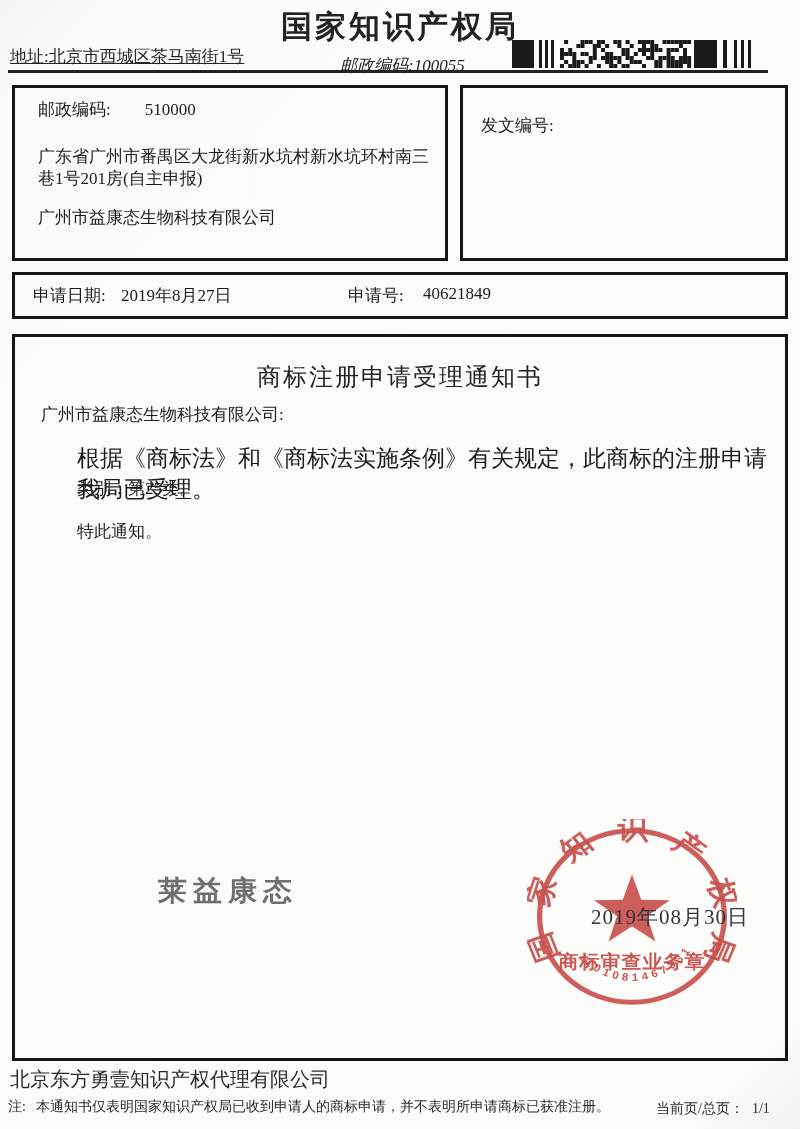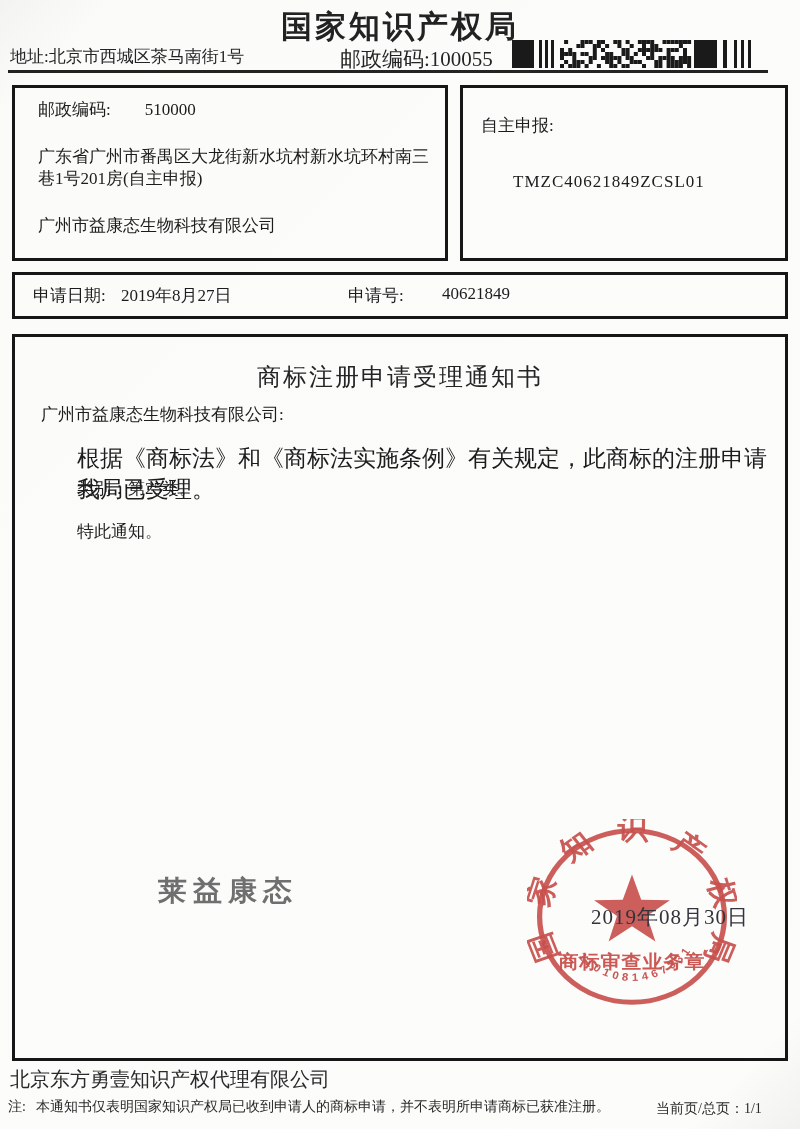--- a/index.html
+++ b/index.html
@@ -10,44 +10,44 @@
   }
   .page {
     position:relative; width:800px; height:1129px; overflow:hidden;
     background:linear-gradient(135deg,#f3f3f2 0%,#fbfbfa 6%,#fcfcfb 94%,#f1f1f0 100%);
     color:#1c1c1c;
   }
   .doc-title {
     position:absolute; top:6px; left:0; width:100%;
     text-align:center; font-size:31px; font-weight:600; letter-spacing:3px; color:#222;
   }
-  .addr-line { position:absolute; top:45px; left:10px; font-size:17px; color:#242424; }
-  .postcode-line { position:absolute; top:45px; left:340px; font-size:21px; color:#242424; }
+  .addr-line { position:absolute; top:45px; left:10px; font-size:17px; color:#242424;text-decoration:underline; }
+  .postcode-line { position:absolute; top:54px; left:340px; font-size:17px; color:#242424;font-style:italic; }
   .barcode { position:absolute; top:40px; left:512px; }
   .top-rule { position:absolute; top:70px; left:8px; width:760px; height:3px; background:#222; }
 
   .box { position:absolute; border:3px solid #161616; background:transparent; }
   .box-sender { left:12px; top:85px; width:436px; height:176px; }
   .box-docnum { left:460px; top:85px; width:328px; height:176px; }
   .box-app    { left:12px; top:272px; width:776px; height:47px; }
   .box-main   { left:12px; top:334px; width:776px; height:727px; }
 
   .sender-postcode { position:absolute; left:23px; top:10px; font-size:17px; }
   .sender-postcode .val { margin-left:34px; }
   .sender-address { position:absolute; left:23px; top:58px; width:398px; font-size:17px; line-height:22px; }
-  .sender-company { position:absolute; left:23px; top:126px; font-size:17px; }
+  .sender-company { position:absolute; left:23px; top:118px; font-size:17px; }
 
   .docnum-label { position:absolute; left:18px; top:26px; font-size:17px; }
   .docnum-value { position:absolute; left:50px; top:84px; font-size:17px; letter-spacing:1px; }
 
   .app-row { position:absolute; left:0; top:9px; width:100%; font-size:17px; }
   .app-date-label { position:absolute; left:18px; }
   .app-date-value { position:absolute; left:106px; }
   .app-num-label  { position:absolute; left:333px; }
-  .app-num-value  { position:absolute; left:408px;margin-left:19px; }
+  .app-num-value  { position:absolute; left:408px; }
 
   .notice-title {
     position:absolute; top:24px; left:0; width:100%;
     text-align:center; font-size:24px; font-weight:500; letter-spacing:2px; color:#242424;
   }
   .notice-recipient { position:absolute; left:26px; top:66px; font-size:17px; }
   .notice-line1 { position:absolute; left:62px; top:106px; font-size:23px; }
   .notice-line2 { position:absolute; left:62px; top:140px; font-size:17px; }
   .notice-line3 { position:absolute; left:62px; top:174px; font-size:17px;margin-top:9px; }
 
@@ -60,21 +60,21 @@
   .seal-wrap { position:absolute; left:512px; top:482px; width:210px; height:195px; }
   .date-stamp {
     position:absolute; left:540px; top:566px;
     font-size:21px; color:#32333b; letter-spacing:1px; z-index:3;margin-left:36px;
   }
 
   .agency-line { position:absolute; left:10px; top:1066px; font-size:20px; color:#2a2a2a; }
   .note-line { position:absolute; left:8px; top:1098px; font-size:14px; color:#2a2a2a; }
   .note-line .note-label { margin-right:10px; }
   .page-indicator { position:absolute; left:656px; top:1100px; font-size:14px; color:#2a2a2a; }
-  .page-indicator .val { }
+  .page-indicator .val { margin-left:8px; }
 </style>
 </head>
 <body>
 
 <div class="page">
 
   <div class="doc-title">国家知识产权局</div>
   <div class="addr-line">地址:北京市西城区茶马南街1号</div>
   <div class="postcode-line">邮政编码:100055</div>
 
@@ -216,22 +216,21 @@
 
   <div class="box box-sender">
     <div class="sender-postcode">
       <span>邮政编码:</span><span class="val">510000</span>
     </div>
     <div class="sender-address">广东省广州市番禺区大龙街新水坑村新水坑环村南三巷1号201房(自主申报)</div>
     <div class="sender-company">广州市益康态生物科技有限公司</div>
   </div>
 
   <div class="box box-docnum">
-    <div class="docnum-label">自主申报:</div>
-    <div class="docnum-value">TMZC40621849ZCSL01</div>
+    <div class="docnum-label">发文编号:</div>
   </div>
 
   <div class="box box-app">
     <div class="app-row">
       <span class="app-date-label">申请日期:</span>
       <span class="app-date-value">2019年8月27日</span>
       <span class="app-num-label">申请号:</span>
       <span class="app-num-value">40621849</span>
     </div>
   </div>

